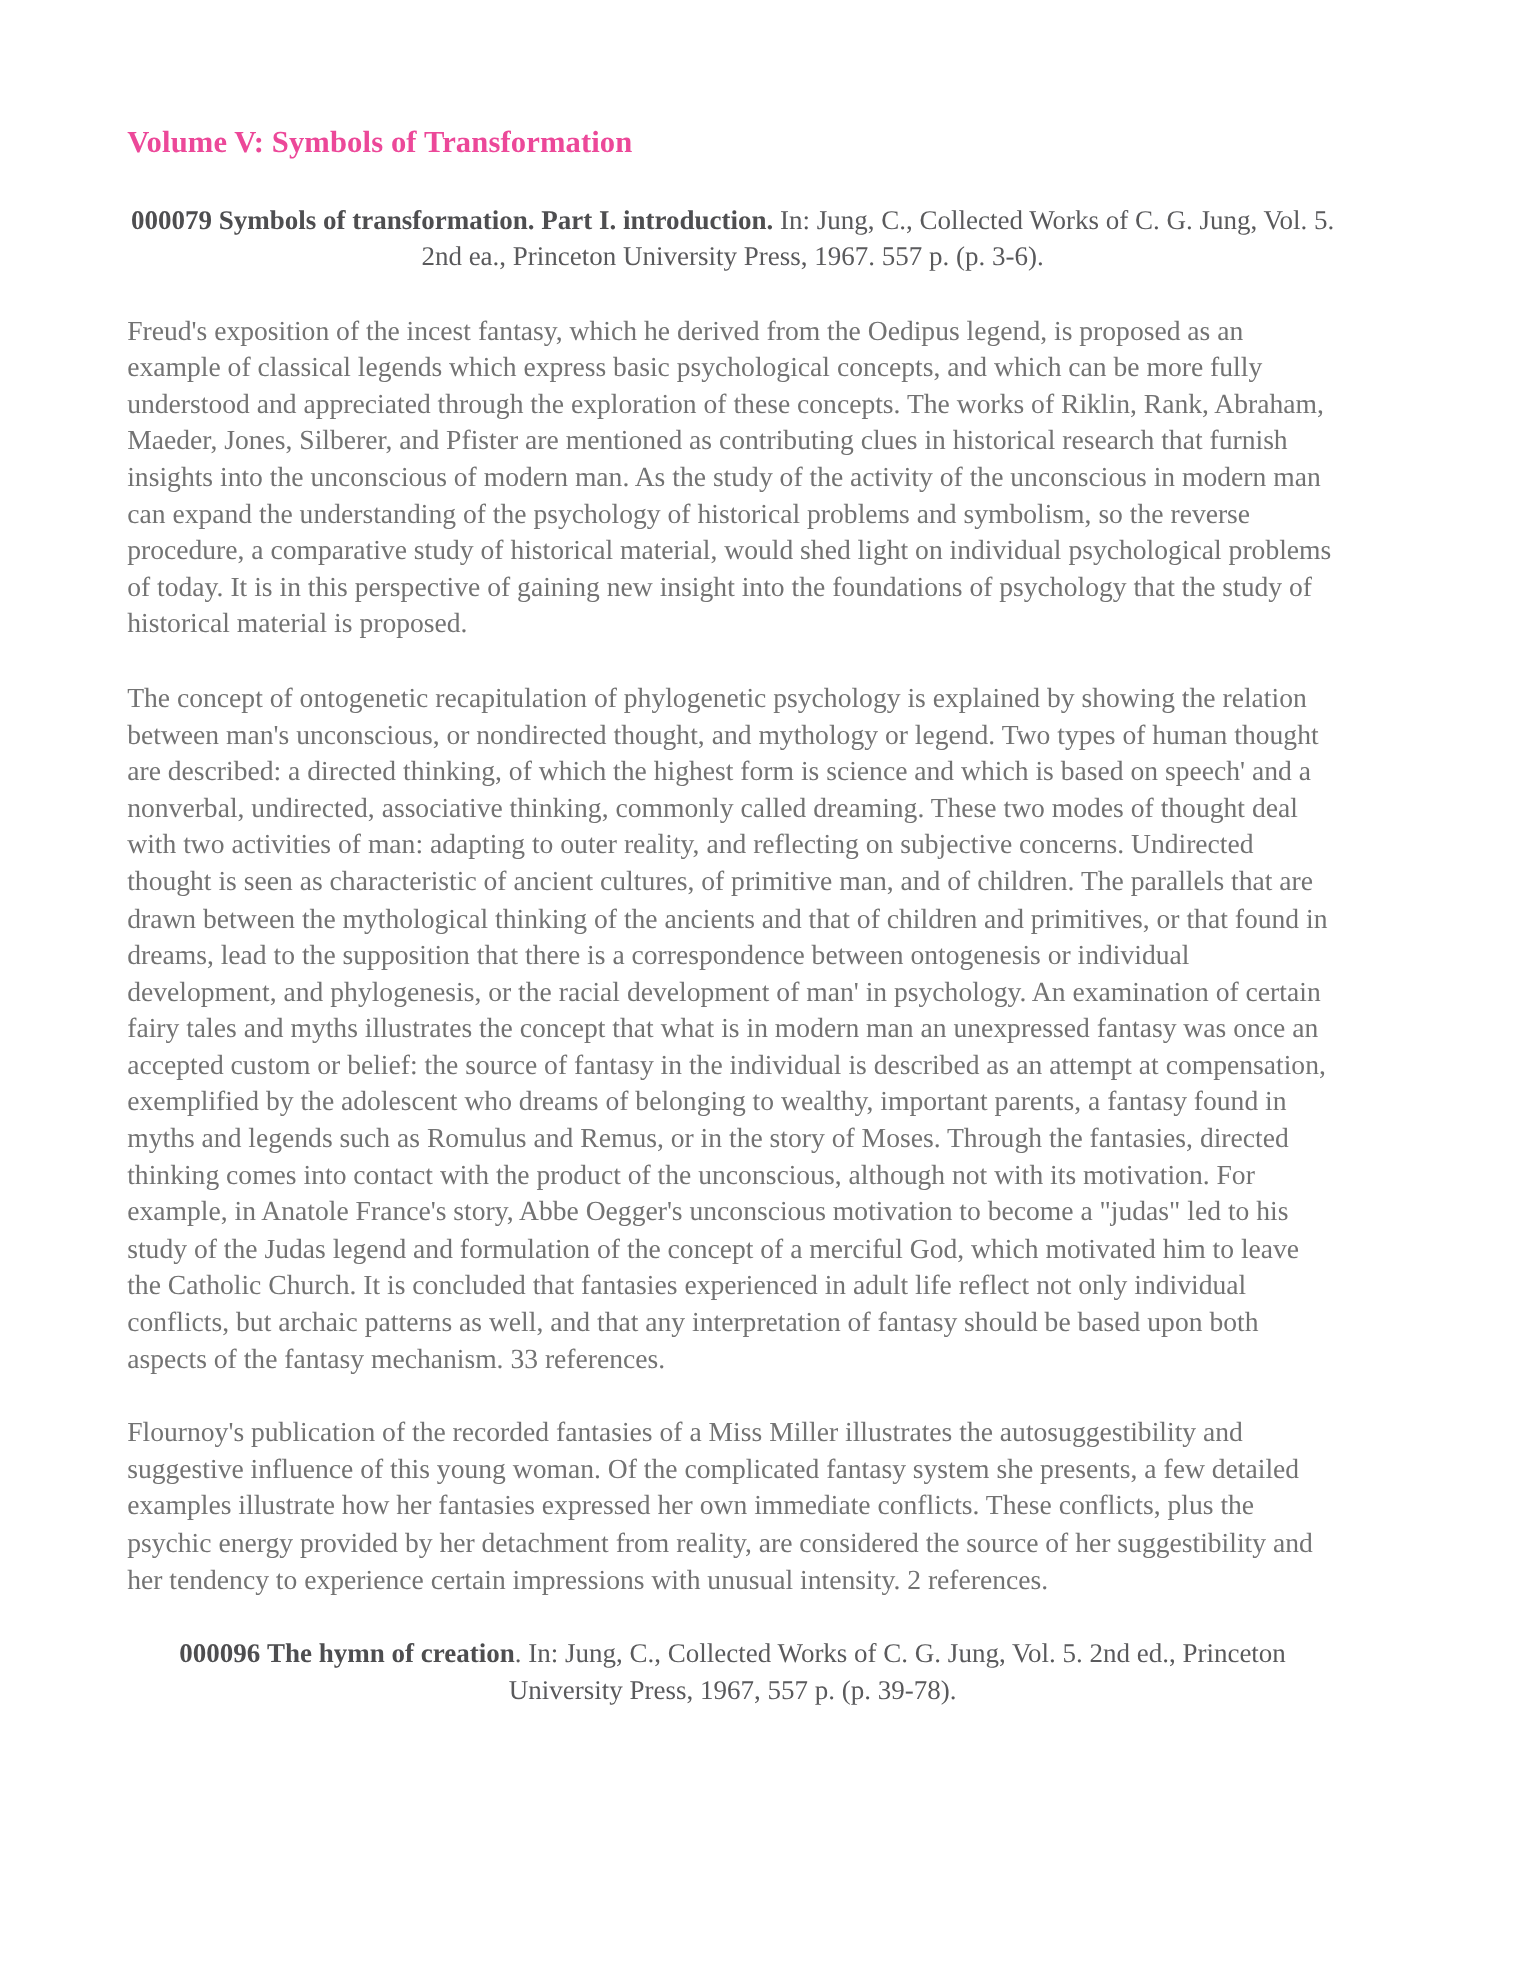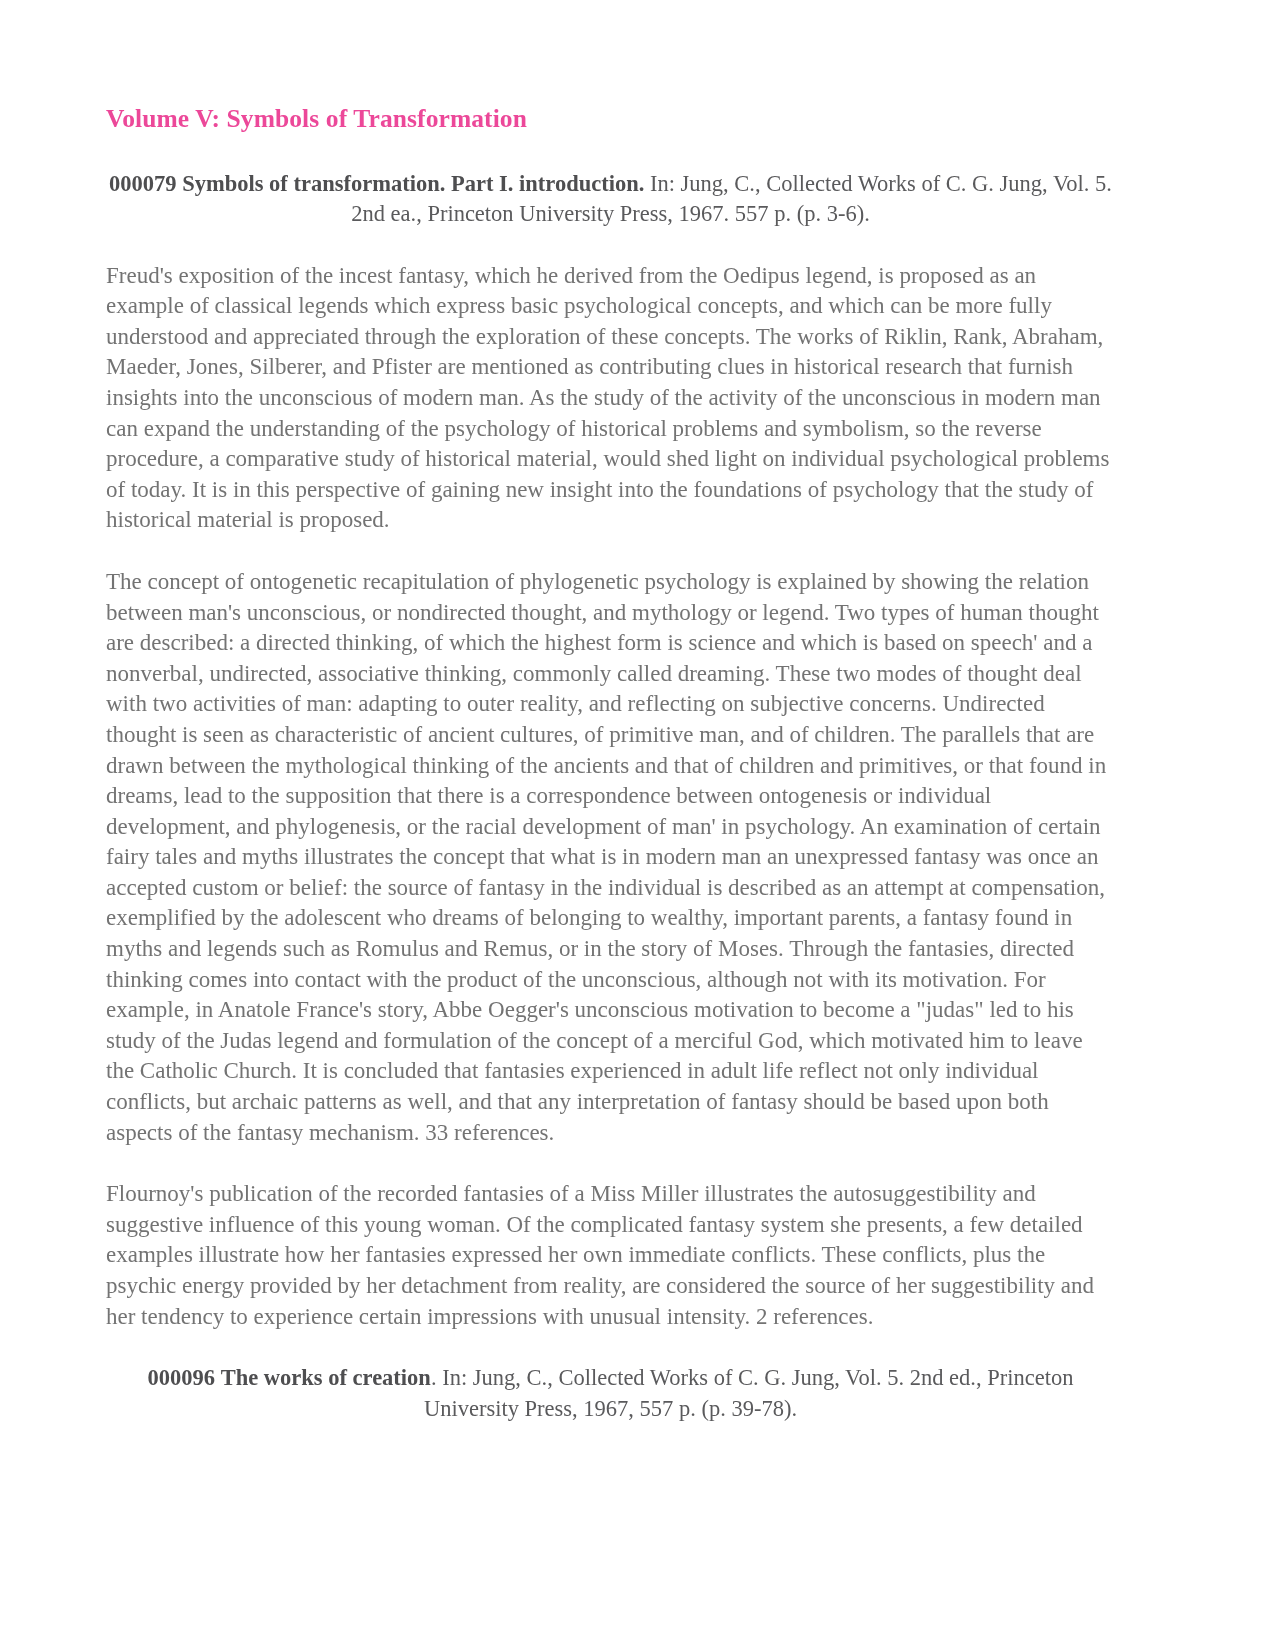--- a/index.html
+++ b/index.html
@@ -76,17 +76,17 @@
   <div class="entry">
     <p class="abstract">The concept of ontogenetic recapitulation of phylogenetic psychology is explained by showing the relation between man's unconscious, or nondirected thought, and mythology or legend. Two types of human thought are described: a directed thinking, of which the highest form is science and which is based on speech' and a nonverbal, undirected, associative thinking, commonly called dreaming. These two modes of thought deal with two activities of man: adapting to outer reality, and reflecting on subjective concerns. Undirected thought is seen as characteristic of ancient cultures, of primitive man, and of children. The parallels that are drawn between the mythological thinking of the ancients and that of children and primitives, or that found in dreams, lead to the supposition that there is a correspondence between ontogenesis or individual development, and phylogenesis, or the racial development of man' in psychology. An examination of certain fairy tales and myths illustrates the concept that what is in modern man an unexpressed fantasy was once an accepted custom or belief: the source of fantasy in the individual is described as an attempt at compensation, exemplified by the adolescent who dreams of belonging to wealthy, important parents, a fantasy found in myths and legends such as Romulus and Remus, or in the story of Moses. Through the fantasies, directed thinking comes into contact with the product of the unconscious, although not with its motivation. For example, in Anatole France's story, Abbe Oegger's unconscious motivation to become a "judas" led to his study of the Judas legend and formulation of the concept of a merciful God, which motivated him to leave the Catholic Church. It is concluded that fantasies experienced in adult life reflect not only individual conflicts, but archaic patterns as well, and that any interpretation of fantasy should be based upon both aspects of the fantasy mechanism. 33 references.</p>
   </div>
 
   <div class="entry">
     <p class="abstract">Flournoy's publication of the recorded fantasies of a Miss Miller illustrates the autosuggestibility and suggestive influence of this young woman. Of the complicated fantasy system she presents, a few detailed examples illustrate how her fantasies expressed her own immediate conflicts. These conflicts, plus the psychic energy provided by her detachment from reality, are considered the source of her suggestibility and her tendency to experience certain impressions with unusual intensity. 2 references.</p>
   </div>
 
   <div class="entry">
     <p class="citation">
-      <span class="ref-no">000096</span><span> </span><span class="ref-title">The works of creation</span><span class="ref-source">. In: Jung, C., Collected Works of C. G. Jung, Vol. 5. 2nd ed., Princeton University Press, 1967, 557 p. (p. 39-78).</span>
+      <span class="ref-no">000096</span><span> </span><span class="ref-title">The hymn of creation</span><span class="ref-source">. In: Jung, C., Collected Works of C. G. Jung, Vol. 5. 2nd ed., Princeton University Press, 1967, 557 p. (p. 39-78).</span>
     </p>
   </div>
 
 </div>
 
 </body></html>

